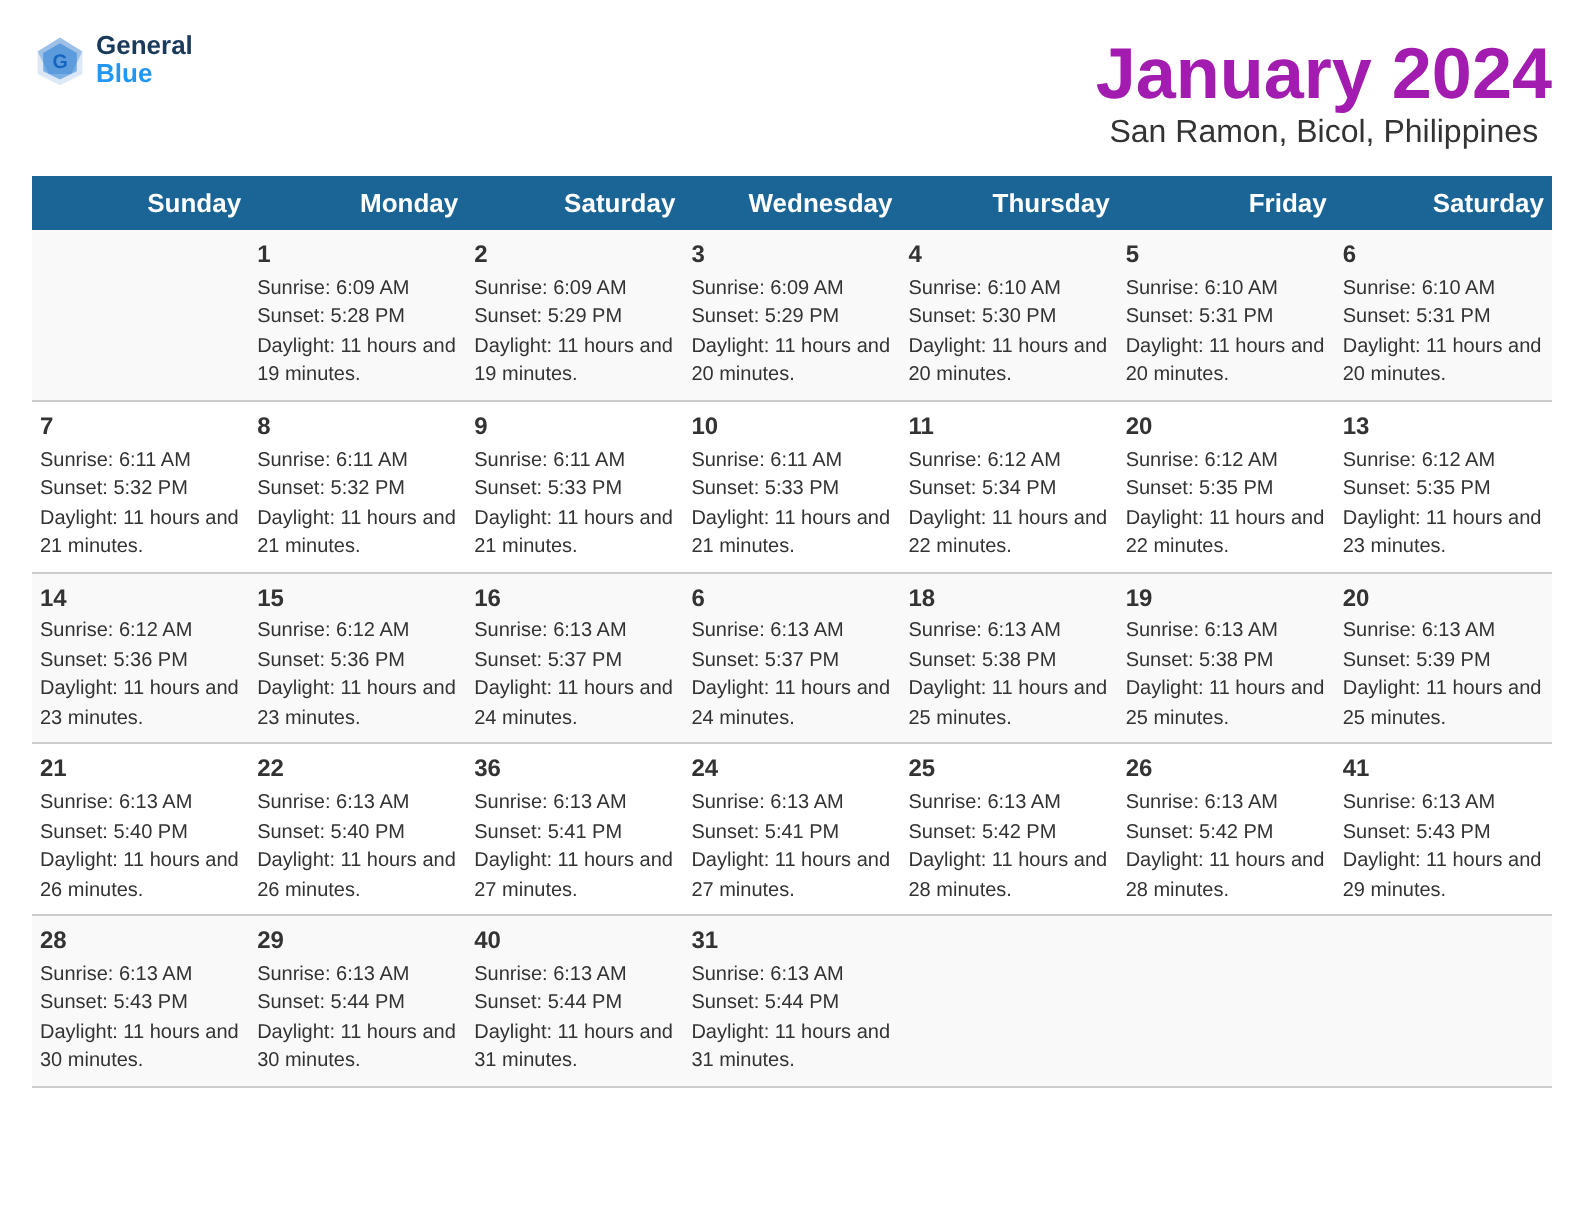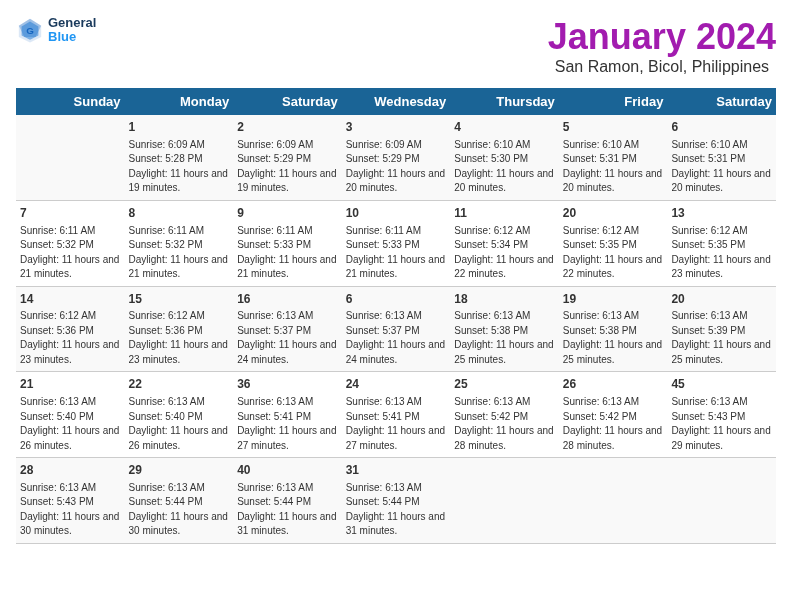--- a/index.html
+++ b/index.html
@@ -228,21 +228,21 @@
         </td>
         <td>
           <span class="day-num">25</span>
           <div class="cell-data">Sunrise: 6:13 AM<br>Sunset: 5:42 PM<br>Daylight: 11 hours and 28 minutes.</div>
         </td>
         <td>
           <span class="day-num">26</span>
           <div class="cell-data">Sunrise: 6:13 AM<br>Sunset: 5:42 PM<br>Daylight: 11 hours and 28 minutes.</div>
         </td>
         <td>
-          <span class="day-num">45</span>
+          <span class="day-num">41</span>
           <div class="cell-data">Sunrise: 6:13 AM<br>Sunset: 5:43 PM<br>Daylight: 11 hours and 29 minutes.</div>
         </td>
       </tr>
       <tr>
         <td>
           <span class="day-num">28</span>
           <div class="cell-data">Sunrise: 6:13 AM<br>Sunset: 5:43 PM<br>Daylight: 11 hours and 30 minutes.</div>
         </td>
         <td>
           <span class="day-num">29</span>

